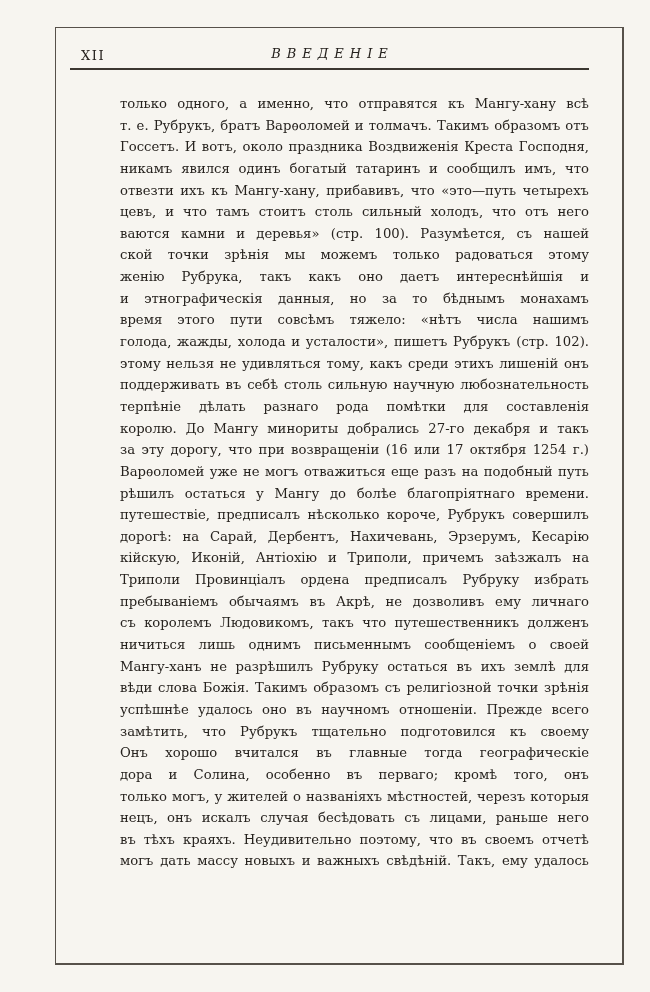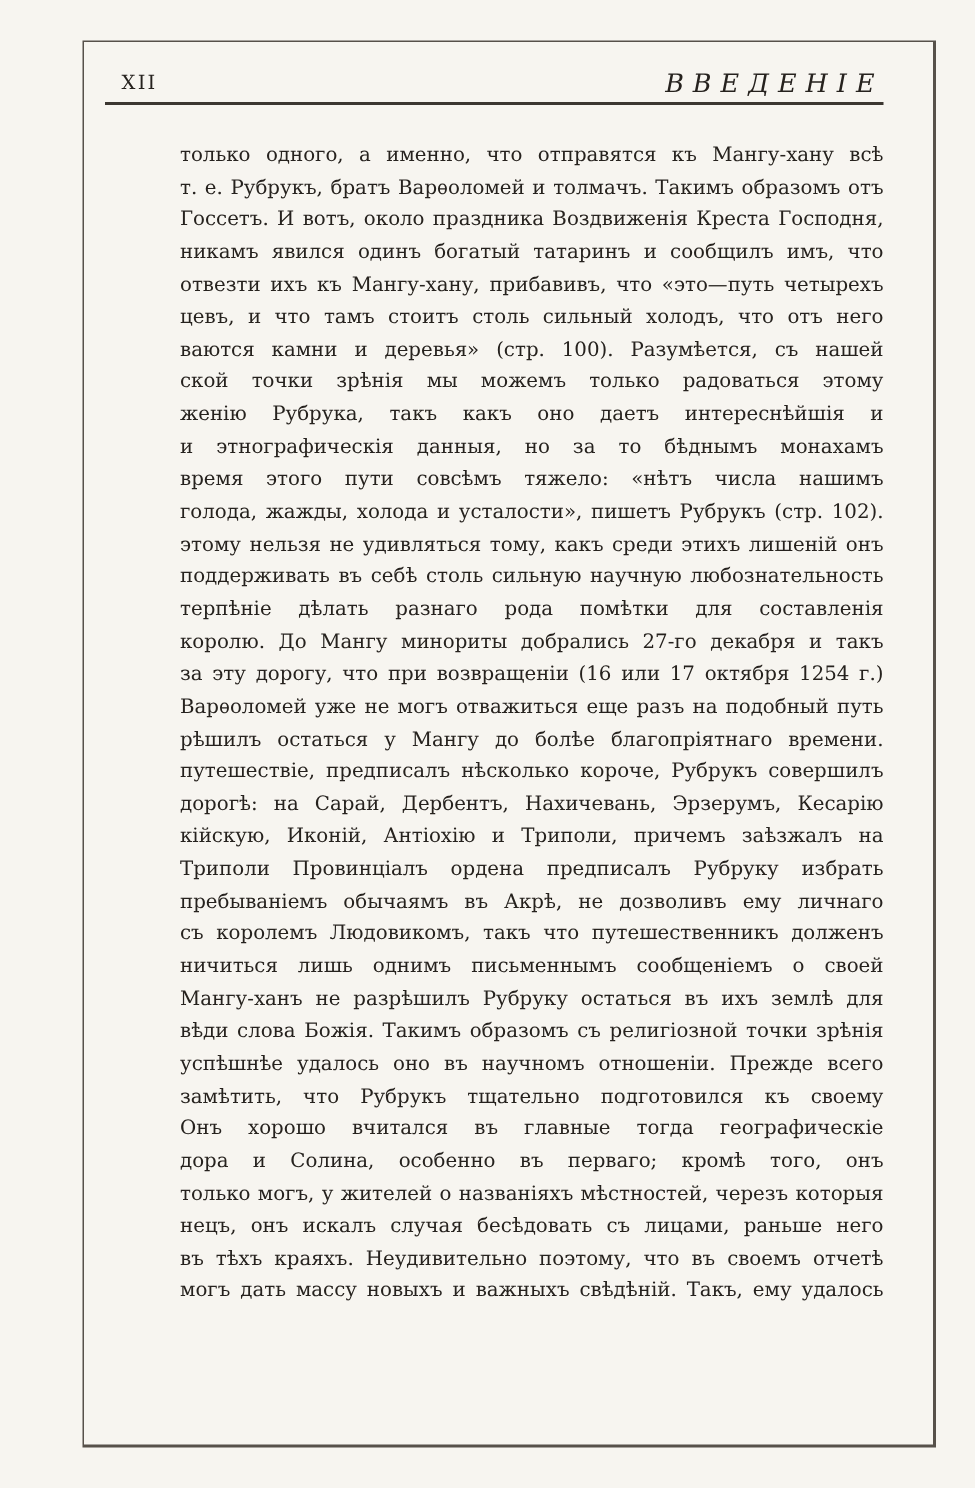--- a/index.html
+++ b/index.html
@@ -28,23 +28,23 @@
   }
   .pagenum {
     position: absolute;
     left: 11px; top: 4px;
     font-size: 13px;
     letter-spacing: 1.5px;
   }
   .running-title {
     position: absolute;
     left: 0; right: 0; top: 2px;
-    text-align: right;
+    text-align: center;
     font-style: italic;
-    font-size: 17px;
+    font-size: 13px;
     letter-spacing: 6px;
     padding-left: 6px; 
   }
   .rule {
     position: absolute;
     left: 70px; top: 68px;
     width: 519px; height: 0;
     border-top: 2px solid #3c3731;
   }
   .body {

